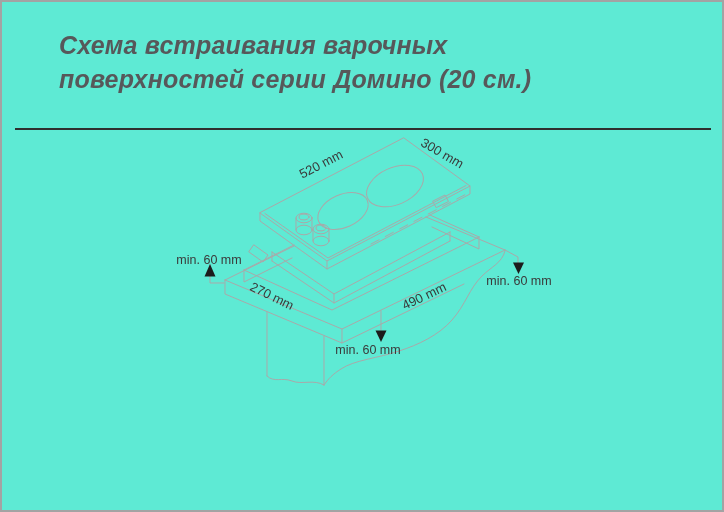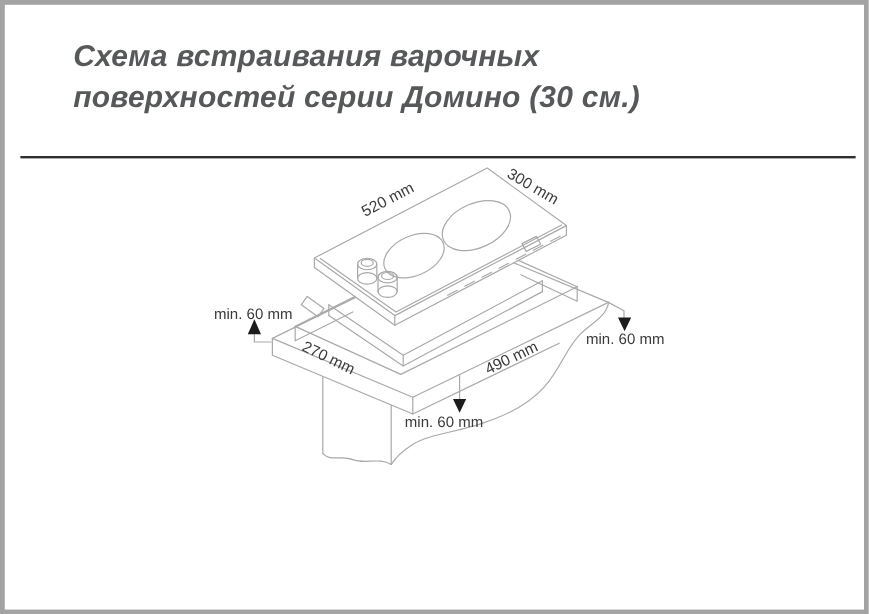--- a/index.html
+++ b/index.html
@@ -1,21 +1,21 @@
 <!DOCTYPE html>
 <html><head>
 <meta charset="utf-8">
 <style>
   html,body{margin:0;padding:0;background:#e8e8e8;}
   .page{
     position:relative;
     width:724px;height:512px;
     box-sizing:border-box;
-    background:#ffffff;
-    border:4px solid #a3a3a3;
+    background:#5eead4;
+    border:2px solid #a3a3a3;
     overflow:hidden;
     font-family:"Liberation Sans",sans-serif;
   }
   .title{
     position:absolute;left:57px;top:26px;
     font-style:italic;
     font-weight:bold;
     font-size:25px;
     line-height:34px;
     color:#57585a;
@@ -53,21 +53,21 @@
     color:#d5204b;
   }
 </style>
 </head>
 <body>
 
 <div class="page">
 
   <div class="title">
     <div>Схема встраивания варочных</div>
-    <div>поверхностей серии Домино (30 см.)</div>
+    <div>поверхностей серии Домино (20 см.)</div>
   </div>
 
   <div class="divider"></div>
 
   <svg class="diagram" width="724" height="512" viewBox="0 0 724 512">
 
     <g>
       <path d="M223,278 L292,244"></path>
       <path d="M223,278 L340,327 L503,248"></path>
       <path d="M424,215 L503,248"></path>

